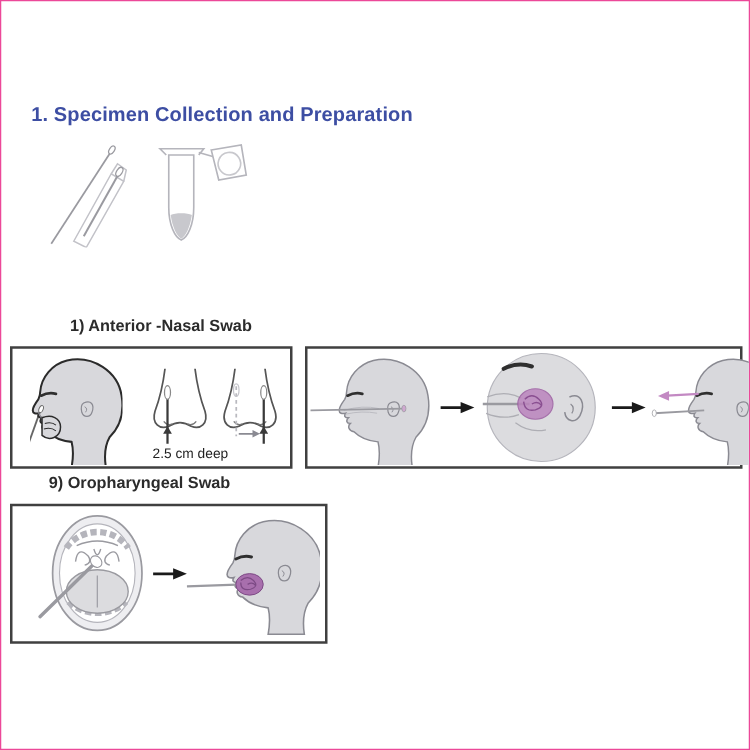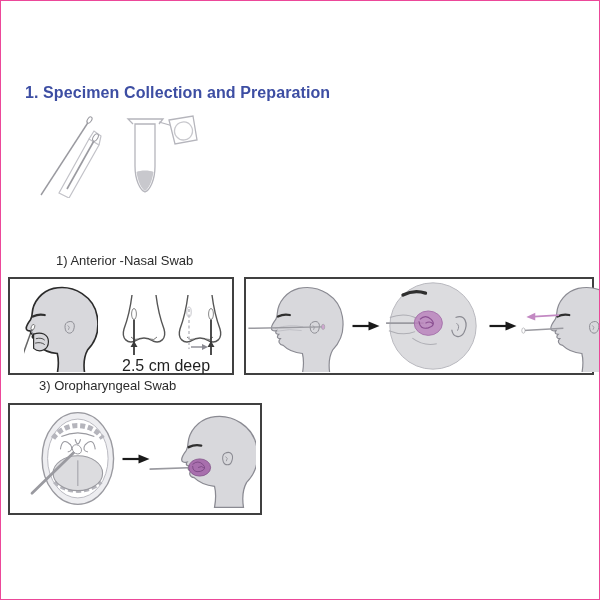--- a/index.html
+++ b/index.html
@@ -6,27 +6,27 @@
   #frame{
     position:relative;width:598px;height:598px;background:#ffffff;
     border:1px solid #ec4899;overflow:hidden;
     font-family:"Liberation Sans", sans-serif;
   }
   .heading{
     position:absolute;font-size:16px;font-weight:bold;color:#3d4ea3;
     white-space:nowrap;letter-spacing:.1px;
   }
   .method-label{
-    position:absolute;font-size:13px;color:#2b2b2b;white-space:nowrap;
+    position:absolute;font-size:13px;color:#2b2b2b;white-space:nowrap;font-weight:bold;
   }
   .method-box{
     position:absolute;border:2px solid #404040;background:#ffffff;
   }
   .annot{
-    position:absolute;font-size:16px;color:#1f1f1f;white-space:nowrap;
+    position:absolute;font-size:11px;color:#1f1f1f;white-space:nowrap;
   }
   svg{display:block}
   .abs{position:absolute}
 </style>
 </head>
 <body>
 
 <div id="frame">
 
   <svg width="0" height="0" style="position:absolute" aria-hidden="true">
@@ -142,21 +142,21 @@
         <use href="#head-path" fill="#d8d8dc" stroke="#8a8a92" stroke-width="1.6"></use>
         <use href="#head-details"></use>
       </g>
       <line x1="4" y1="67" x2="58" y2="64" stroke="#9a9aa0" stroke-width="2"></line>
       <ellipse cx="4" cy="67" rx="2.2" ry="3.6" fill="#fff" stroke="#9a9aa0" stroke-width="0.8"></ellipse>
       <line x1="52" y1="46" x2="18" y2="48" stroke="#c389c3" stroke-width="2.4"></line>
       <polygon points="20,43 8,48.5 20,53.5" fill="#c389c3"></polygon>
     </svg>
   </div>
 
-  <div class="method-label" style="left:38px;top:377px">3) Oropharyngeal Swab</div>
+  <div class="method-label" style="left:38px;top:377px">9) Oropharyngeal Swab</div>
 
   <div class="method-box" style="left:7px;top:402px;width:250px;height:108px">
 
     <svg class="abs" style="left:20px;top:4px" width="92" height="99" viewBox="0 0 100 108">
       <ellipse cx="52" cy="54" rx="39" ry="50" fill="#eeeef1" stroke="#9a9aa0" stroke-width="1.5"></ellipse>
       <ellipse cx="52" cy="54" rx="33" ry="43" fill="#ffffff" stroke="#b5b5bc" stroke-width="1"></ellipse>
       <path d="M 25,32 A 32,30 0 0 1 79,32" fill="none" stroke="#b5b5bc" stroke-width="5.5" stroke-dasharray="5.5,3"></path>
       <path d="M 27,79 A 32,26 0 0 0 77,79" fill="none" stroke="#b5b5bc" stroke-width="5.5" stroke-dasharray="5.5,3"></path>
       <path d="M 34,30 Q 52,22 70,30" fill="none" stroke="#9a9aa0" stroke-width="1.2"></path>
       <path d="M 33,44 Q 35,30 44,39 Q 48,45 41,47 M 71,44 Q 69,30 60,39 Q 56,45 63,47" fill="none" stroke="#9a9aa0" stroke-width="1.2"></path>

